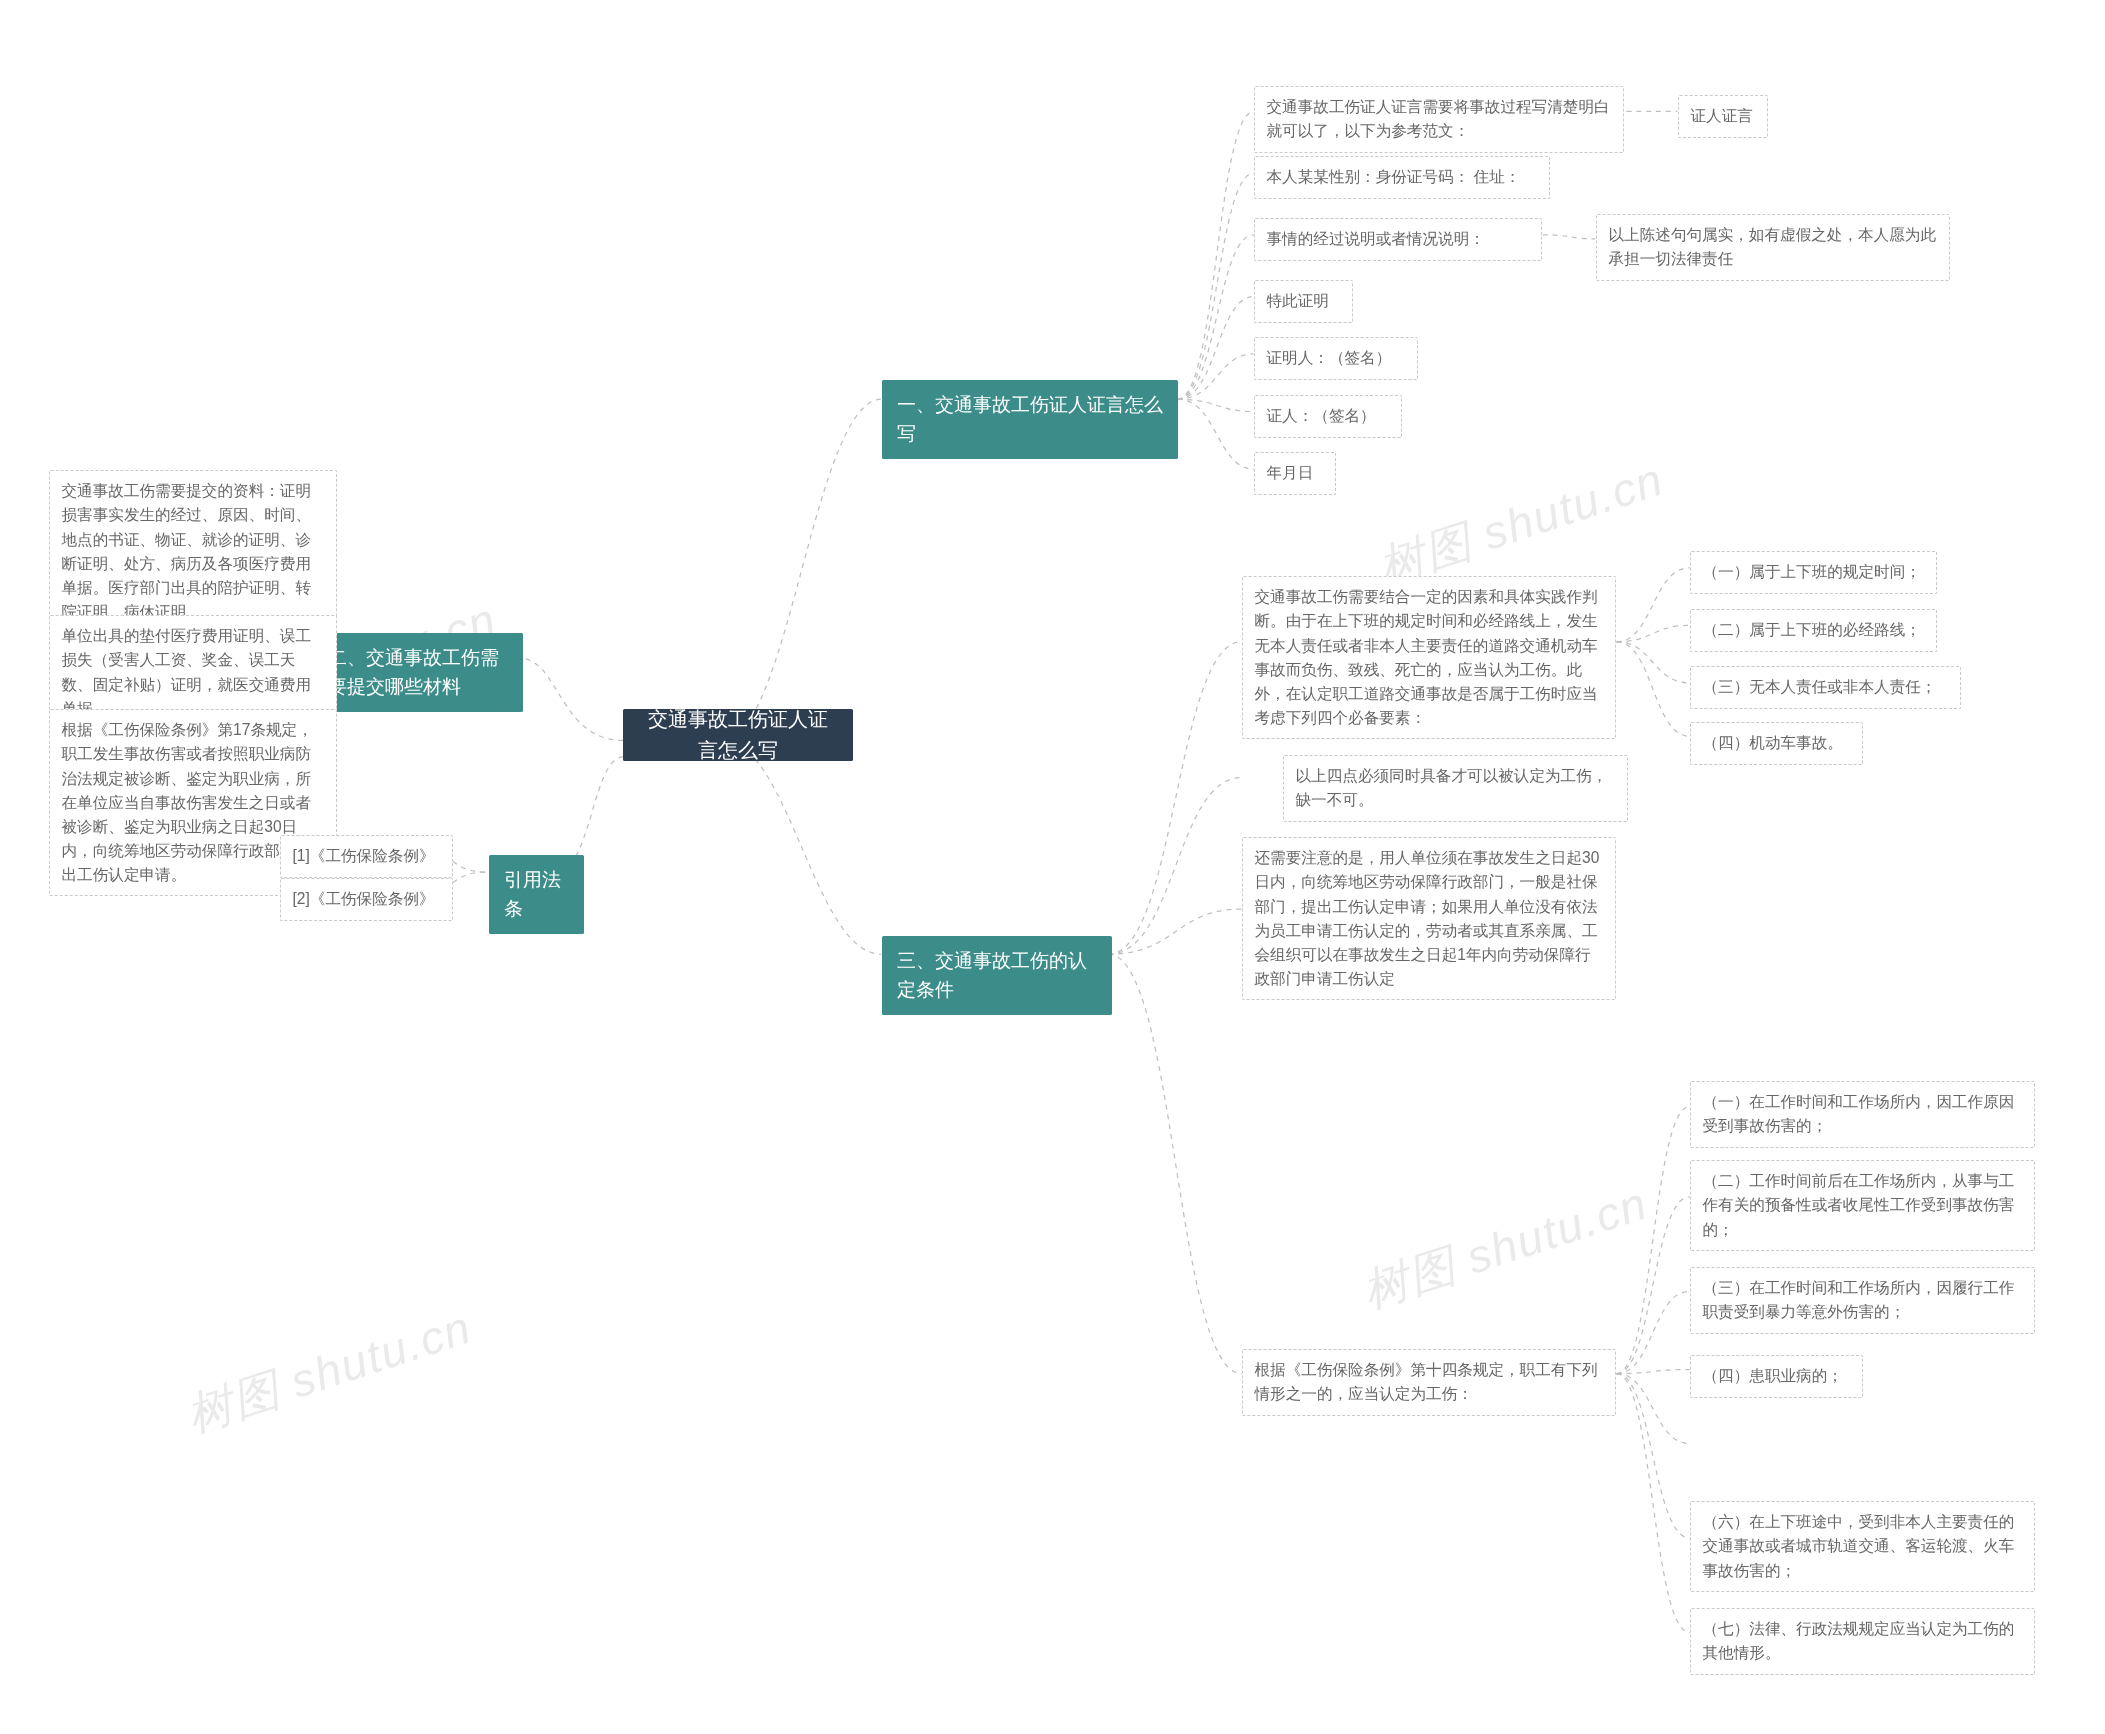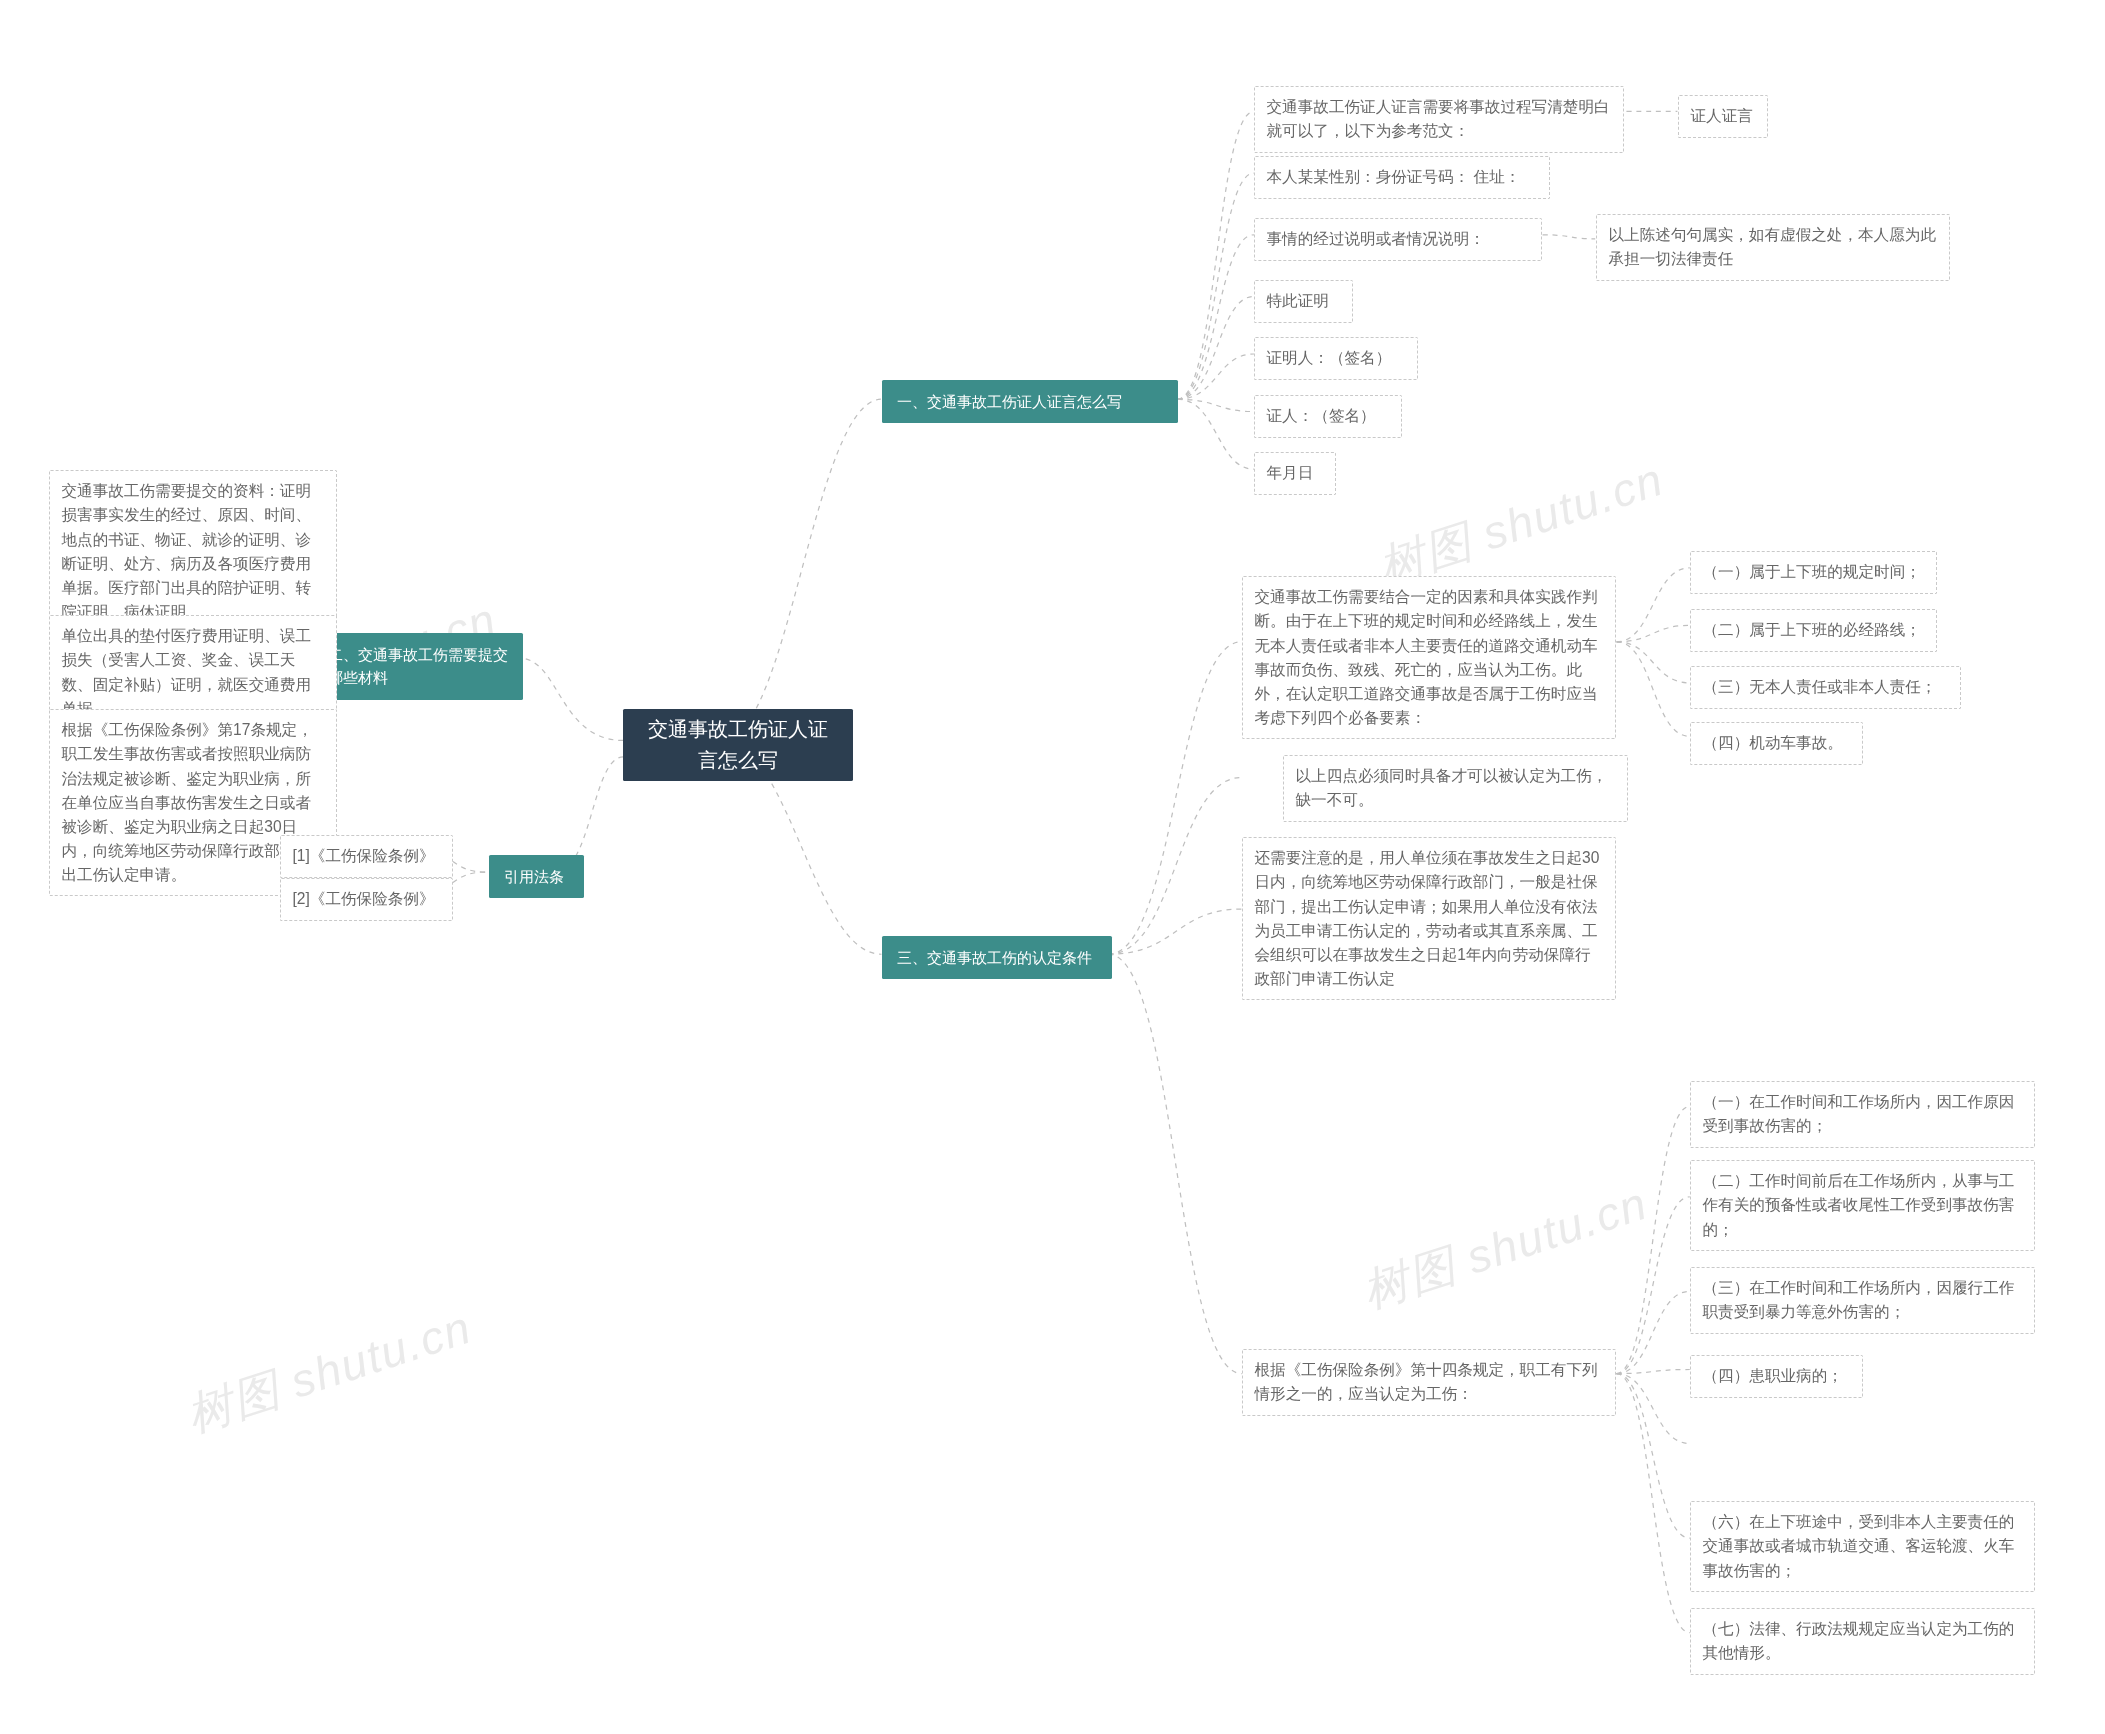--- a/index.html
+++ b/index.html
@@ -1,20 +1,20 @@
 <!DOCTYPE html>
 <html style="font-size:13px"><head>
 <meta charset="utf-8">
 <style>
   html,body{margin:0;padding:0;background:#fff;font-family:"Microsoft YaHei","PingFang SC",Arial,sans-serif;}
   #stage{position:relative;width:2105px;height:1735px;background:#fff;overflow:hidden;}
   .wm{position:absolute;color:#d9d9d9;font-size:46px;font-style:italic;transform:rotate(-18deg);white-space:nowrap;pointer-events:none;user-select:none;opacity:0.55;letter-spacing:1.6px;}
   .node{position:absolute;box-sizing:border-box;font-size:16.4px;line-height:1.55;color:#fff;display:flex;align-items:center;}
   .root{background:#2c3e50;color:#fff;padding:15px 21.4px;text-align:center;justify-content:center;font-size:20px;border-radius:1.6px;}
-  .branch{background:#3c8d8a;color:#fff;padding:10px 15px;font-size:15px;border-radius:1.6px;}
+  .branch{background:#3c8d8a;color:#fff;padding:10px 15px;font-size:19px;border-radius:1.6px;}
   .leaf{border:1.6px dashed #c9c9c9;background:#fff;color:#666;padding:8.2px 11.5px;font-size:15.6px;border-radius:1.6px;}
   svg.links{position:absolute;left:0;top:0;width:2105px;height:1735px;pointer-events:none;}
   svg.links path{fill:none;stroke:#bfbfbf;stroke-width:1.5;stroke-dasharray:6 6;}
 </style>
 </head>
 <body>
 
 <div id="stage">
 
   <div class="wm" style="left:206px;top:633px;">树图 shutu.cn</div>
@@ -58,21 +58,21 @@
 
     <path d="M1966 1670 C 2010 1670 2010 1345 2055 1345"></path>
     <path d="M1966 1670 C 2010 1670 2010 1455 2055 1455"></path>
     <path d="M1966 1670 C 2010 1670 2010 1570 2055 1570"></path>
     <path d="M1966 1670 C 2010 1670 2010 1665 2055 1665"></path>
     <path d="M1966 1670 C 2010 1670 2010 1755 2055 1755"></path>
     <path d="M1966 1670 C 2010 1670 2010 1870 2055 1870"></path>
     <path d="M1966 1670 C 2010 1670 2010 1985 2055 1985"></path>
   </svg>
 
-  <div class="node root" style="left:623px;top:709px;width:230px;height:72px;">
+  <div class="node root" style="left:623px;top:709px;width:230px;height:52px;">
     <span>交通事故工伤证人证言怎么写</span>
   </div>
 
   <div class="node branch" style="left:882px;top:380px;width:296px;">
     <span>一、交通事故工伤证人证言怎么写</span>
   </div>
   <div class="node leaf" style="left:1254px;top:86px;width:370px;">
     <span>交通事故工伤证人证言需要将事故过程写清楚明白就可以了，以下为参考范文：</span>
   </div>
   <div class="node leaf" style="left:1678px;top:95px;width:90px;">

